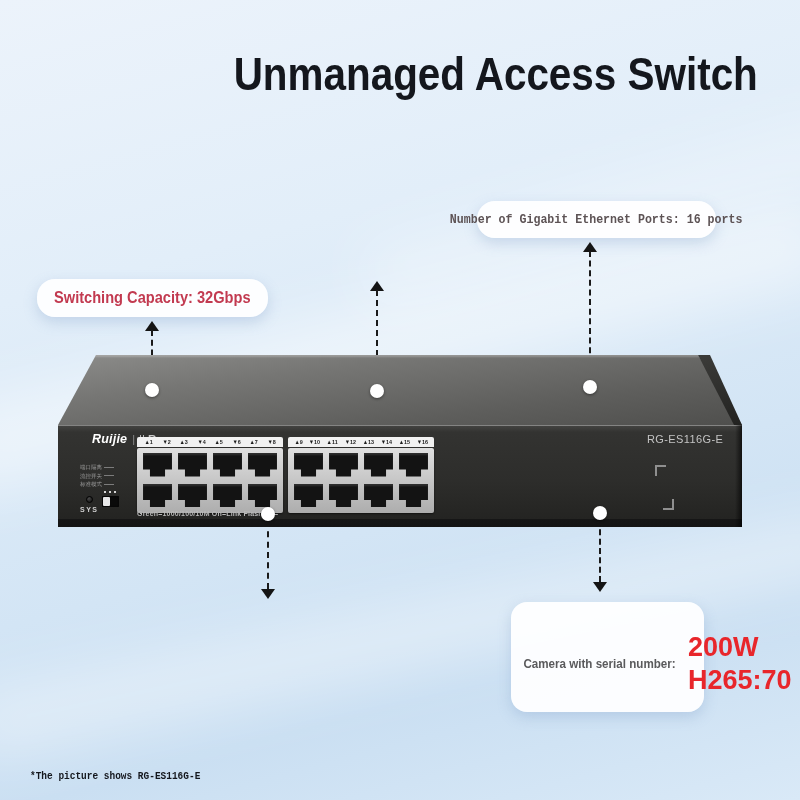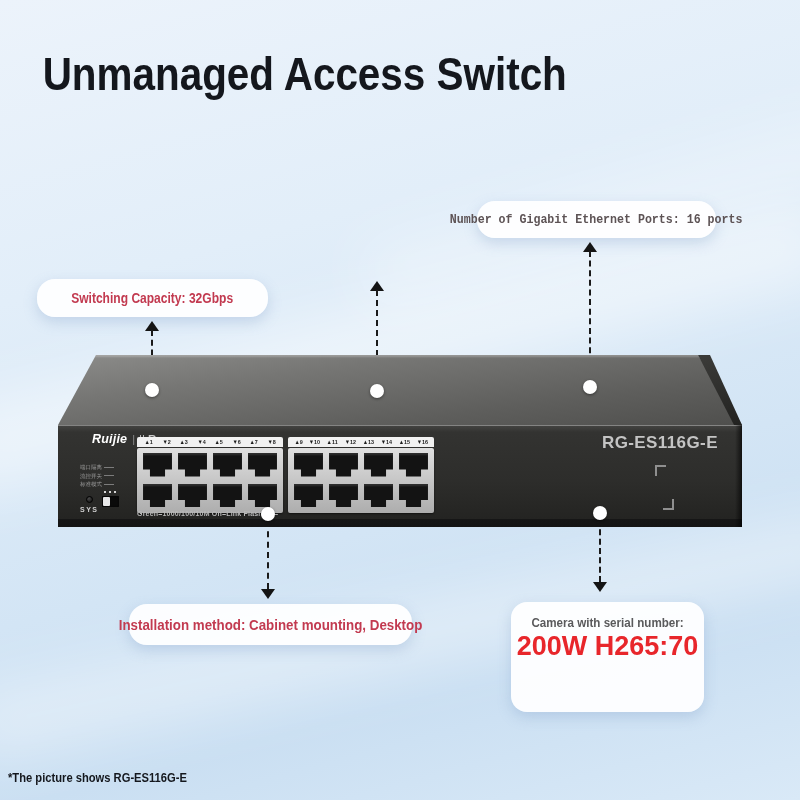--- a/index.html
+++ b/index.html
@@ -7,35 +7,35 @@
   body { font-family:"Liberation Sans", sans-serif; }
   .page { position:relative; width:800px; height:800px; overflow:hidden;
           background:linear-gradient(165deg,#ecf3fb 0%, #e2eef9 30%, #d3e5f5 62%, #cadff2 80%, #d9e9f7 100%); }
   .streak { position:absolute; background:rgba(255,255,255,0.45); filter:blur(26px); pointer-events:none; }
   .streak1 { width:900px; height:90px; left:-60px; top:300px; transform:rotate(-14deg); }
   .streak2 { width:900px; height:70px; left:-40px; top:600px; transform:rotate(-12deg); background:rgba(255,255,255,0.35); }
   .streak3 { width:500px; height:60px; left:360px; top:180px; transform:rotate(-16deg); background:rgba(255,255,255,0.30); }
 
   .condensed { display:inline-block; transform:scaleX(0.86); transform-origin:center; white-space:nowrap; }
 
-  .title { position:absolute; top:46px; left:0; width:800px; text-align:left;
+  .title { position:absolute; top:46px; left:0; width:800px; text-align:right;
            font-size:47px; font-weight:700; color:#14171d; letter-spacing:0px; }
   .subtitle { position:absolute; top:128px; left:0; width:800px; text-align:center;
               font-size:20px; font-weight:700; color:#14171d; }
 
   .callout { position:absolute; background:rgba(255,255,255,0.93); border-radius:18px;
              box-shadow:0 5px 14px rgba(110,145,190,0.28); display:flex; align-items:center; justify-content:center; }
   .callout .red { color:#c23a50; font-weight:700; }
   .callout .gray { color:#5d5355; font-weight:700; }
-  .co1 { left:37px;  top:279px; width:231px; height:38px; font-size:14px; }
+  .co1 { left:37px;  top:279px; width:231px; height:38px; font-size:17px; }
   .co2 { left:257px; top:240px; width:245px; height:38px; font-size:16px; }
   .co3 { left:477px; top:201px; width:239px; height:37px; font-size:13.5px;font-family:Liberation Mono, monospace; }
   .co4 { left:129px; top:604px; width:283px; height:41px; font-size:15.5px; }
   .co5 { left:511px; top:602px; width:193px; height:110px; border-radius:16px;
-         flex-direction:column; justify-content:flex-start; padding-top:13px; }
+         flex-direction:row; justify-content:flex-start; padding-top:13px; }
   .co5 .cam-title { font-size:13.5px; font-weight:700; color:#5a5a5c; }
   .co5 .cam-num { font-size:27px; font-weight:700; color:#e8262b; line-height:33px; font-family:"Liberation Sans",sans-serif; }
 
   .dash-line { position:absolute; width:0; border-left:2px dashed #1a1a1a; }
   .arrow-head { position:absolute; width:0; height:0; }
   .head-up   { border-left:7px solid transparent; border-right:7px solid transparent; border-bottom:10px solid #141414; }
   .head-down { border-left:7px solid transparent; border-right:7px solid transparent; border-top:10px solid #141414; }
   .anchor-dot { position:absolute; width:14px; height:14px; border-radius:50%; background:#ffffff;
                 box-shadow:0 1px 3px rgba(0,0,0,0.45); }
 
@@ -54,21 +54,21 @@
   .front-face::after { content:""; position:absolute; right:0; top:0; width:7px; height:100%;
                        background:linear-gradient(to right, rgba(0,0,0,0), rgba(0,0,0,0.65)); }
 
   .brand { position:absolute; left:14px; top:7px; display:flex; align-items:center; color:#fff;margin-left:20px; }
   .brand-main { font-size:12.5px; font-weight:700; font-style:italic; letter-spacing:0.2px; }
   .brand-sep { color:#8a8a8a; font-size:11px; margin:0 5px; font-weight:400; }
   .reyee-mark { width:6px; height:9px; margin-right:2px;
                 background:repeating-linear-gradient(to right,#b9b9b9 0 1.5px, transparent 1.5px 3px); }
   .brand-sub { font-size:11.5px; font-weight:700; color:#c9c9c9; }
 
-  .model { position:absolute; left:544px; top:8px; font-size:17px; font-weight:700; color:#c4c4c4; letter-spacing:0.4px; }
+  .model { position:absolute; left:589px; top:8px; font-size:11px; font-weight:400; color:#c4c4c4; letter-spacing:0.4px; }
 
   .dip-block { position:absolute; left:22px; top:38px; width:70px; }
   .dip-row { font-size:5.5px; color:#9b9b9b; line-height:8.5px; display:flex; align-items:center; white-space:nowrap; }
   .dip-row::after { content:""; flex:0 0 10px; height:1px; background:#7c7c7c; margin-left:2px; }
   .dip-pins { position:absolute; left:24px; top:28px; display:flex; gap:3px; }
   .dip-pin { width:2px; height:2px; background:#d6d6d6; }
   .sys-led { position:absolute; left:6px; top:33px; width:7px; height:7px; border-radius:50%;
              background:radial-gradient(circle at 35% 30%, #4a4a4a, #0c0c0c); border:1px solid #000; }
   .sys-label { position:absolute; left:0px; top:43px; font-size:7px; font-weight:700; color:#cfcfcf; letter-spacing:1.5px; }
   .dip-slider { position:absolute; left:22px; top:33px; width:17px; height:11px; background:#0a0a0a; border-radius:1px;
@@ -87,40 +87,37 @@
           clip-path:polygon(0 0,100% 0,100% 70%,76% 70%,76% 100%,24% 100%,24% 70%,0 70%);
           box-shadow:inset 0 2px 2px rgba(255,255,255,0.12); }
 
   .legend { position:absolute; left:79px; top:85px; font-size:7px; font-weight:700; color:#b9b9b9; letter-spacing:0.2px; }
 
   .mark-tl { position:absolute; left:597px; top:40px; width:11px; height:11px;
              border-top:2px solid #8f8f8f; border-left:2px solid #8f8f8f; }
   .mark-br { position:absolute; left:605px; top:74px; width:11px; height:11px;
              border-bottom:2px solid #8f8f8f; border-right:2px solid #8f8f8f; }
 
-  .footer-note { position:absolute; left:8px; top:770px; font-size:13px; font-weight:700; color:#14171d; }
+  .footer-note { position:absolute; left:30px; top:770px; font-size:11px; font-weight:700; color:#14171d;font-family:Liberation Mono, monospace; }
 </style>
 </head>
 <body>
 
 <div class="page">
   <div class="streak streak1"></div>
   <div class="streak streak2"></div>
   <div class="streak streak3"></div>
 
   <div class="title"><span class="condensed">Unmanaged Access Switch</span></div>
 
   <div class="callout co1">
     <span class="red condensed">Switching Capacity: 32Gbps</span>
   </div>
   <div class="callout co3">
     <span class="gray condensed">Number of Gigabit Ethernet Ports: 16 ports</span>
-  </div>
-  <div class="callout co4">
-    <span class="red condensed">Installation method: Cabinet mounting, Desktop</span>
   </div>
   <div class="callout co5">
     <span class="cam-title condensed">Camera with serial number:</span>
     <span class="cam-num">200W H265:70</span>
   </div>
 
   <div class="arrow-head head-up" style="left:145px; top:321px;"></div>
   <div class="dash-line" style="left:151px; top:330px; height:55px;"></div>
 
   <div class="arrow-head head-up" style="left:370px; top:281px;"></div>

